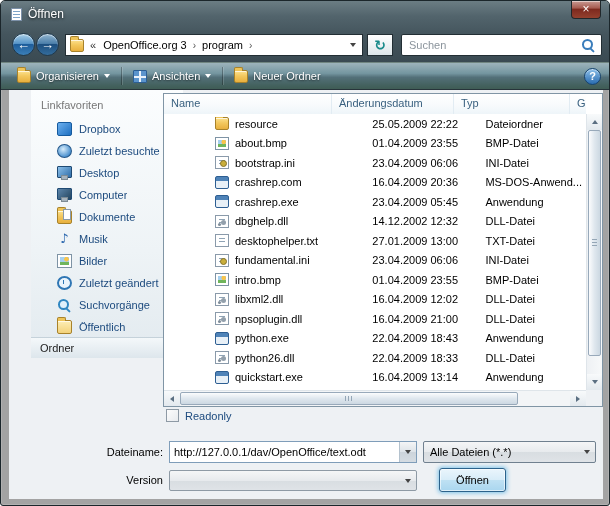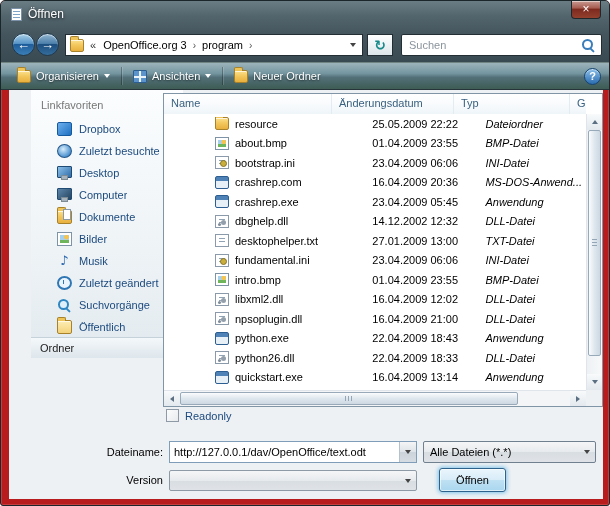--- a/index.html
+++ b/index.html
@@ -1,19 +1,19 @@
 <!DOCTYPE html>
 <html><head>
 <meta charset="utf-8">
 <style>
   html,body{margin:0;padding:0;width:610px;height:506px;overflow:hidden;background:#fff;
     font-family:"Liberation Sans","DejaVu Sans",sans-serif;font-size:11px;color:#000;}
   *{box-sizing:border-box;}
 
-  .window{position:relative;width:610px;height:506px;background:#b91c1c;
+  .window{position:relative;width:610px;height:506px;background:#a3a3a3;
     border:1px solid #1b262b;border-radius:5px 5px 3px 3px;overflow:hidden;
     box-shadow:inset 0 0 0 1px rgba(255,255,255,.16);}
 
   
   .glass{position:absolute;left:0;top:0;right:0;height:61px;
     background:linear-gradient(180deg,#6b7d84 0%,#52646c 25%,#44555d 55%,#3a4a52 100%);}
   .win-icon{position:absolute;left:10px;top:7px;width:11px;height:13px;background:#fff;border:1px solid #7c90a8;}
   .win-icon::after{content:"";position:absolute;left:1px;right:1px;top:2px;bottom:2px;
     background:repeating-linear-gradient(180deg,#7ea4c8 0 1px,transparent 1px 3px);}
   .title{position:absolute;left:27px;top:6px;color:#fff;font-size:12px;text-shadow:0 1px 3px rgba(0,0,0,.8);}
@@ -141,21 +141,21 @@
   .list-header{position:absolute;left:0;right:16px;top:0;height:20px;display:flex;
     background:linear-gradient(180deg,#ffffff,#f7fafc 60%,#eef5f9);}
   .hcol{padding:3px 0 0 7px;color:#39607f;border-right:1px solid #e2ecf3;height:20px;white-space:nowrap;overflow:hidden;}
   .hcol-0{width:168px;}.hcol-1{width:122px;}.hcol-2{width:116px;}.hcol-3{flex:1;border-right:none;}
 
   .file-rows{position:absolute;left:0;top:20px;right:16px;bottom:16px;overflow:hidden;margin-left:46px;}
   .file-row{display:flex;align-items:center;height:19.5px;}
   .cell{white-space:nowrap;overflow:hidden;}
   .cell-name{width:168px;display:flex;align-items:center;gap:6px;padding-left:5px;}
   .cell-mod{width:122px;padding-left:7px;}
-  .cell-type{width:116px;padding-left:7px;font-style:italic;}
+  .cell-type{width:116px;padding-left:7px;}
 
   .vscroll{position:absolute;top:20px;right:0;bottom:16px;width:16px;
     background:linear-gradient(90deg,#eef1f4,#f7f9fa);border-left:1px solid #dfe5ea;}
   .vs-arrow{position:absolute;left:0;right:0;height:16px;display:flex;align-items:center;justify-content:center;
     background:linear-gradient(180deg,#f8fafb,#e3e9ee);}
   .vs-up{top:0;}.vs-down{bottom:0;}
   .tri-up{width:0;height:0;border-left:3px solid transparent;border-right:3px solid transparent;
     border-bottom:4px solid #5b6f82;}
   .tri-down{width:0;height:0;border-left:3px solid transparent;border-right:3px solid transparent;
     border-top:4px solid #5b6f82;}
@@ -293,26 +293,26 @@
   </div>
           <div class="side-item">
     <span class="ico ic-computer-icon"></span>
     <span class="side-label">Computer</span>
   </div>
           <div class="side-item">
     <span class="ico ic-documents-icon"></span>
     <span class="side-label">Dokumente</span>
   </div>
           <div class="side-item">
+    <span class="ico ic-music-icon"></span>
+    <span class="side-label">Musik</span>
+  </div>
+          <div class="side-item">
     <span class="ico ic-pictures-icon"></span>
     <span class="side-label">Bilder</span>
-  </div>
-          <div class="side-item">
-    <span class="ico ic-music-icon"></span>
-    <span class="side-label">Musik</span>
   </div>
           <div class="side-item">
     <span class="ico ic-recently-changed-icon"></span>
     <span class="side-label">Zuletzt geändert</span>
   </div>
           <div class="side-item">
     <span class="ico ic-searches-icon"></span>
     <span class="side-label">Suchvorgänge</span>
   </div>
           <div class="side-item">

